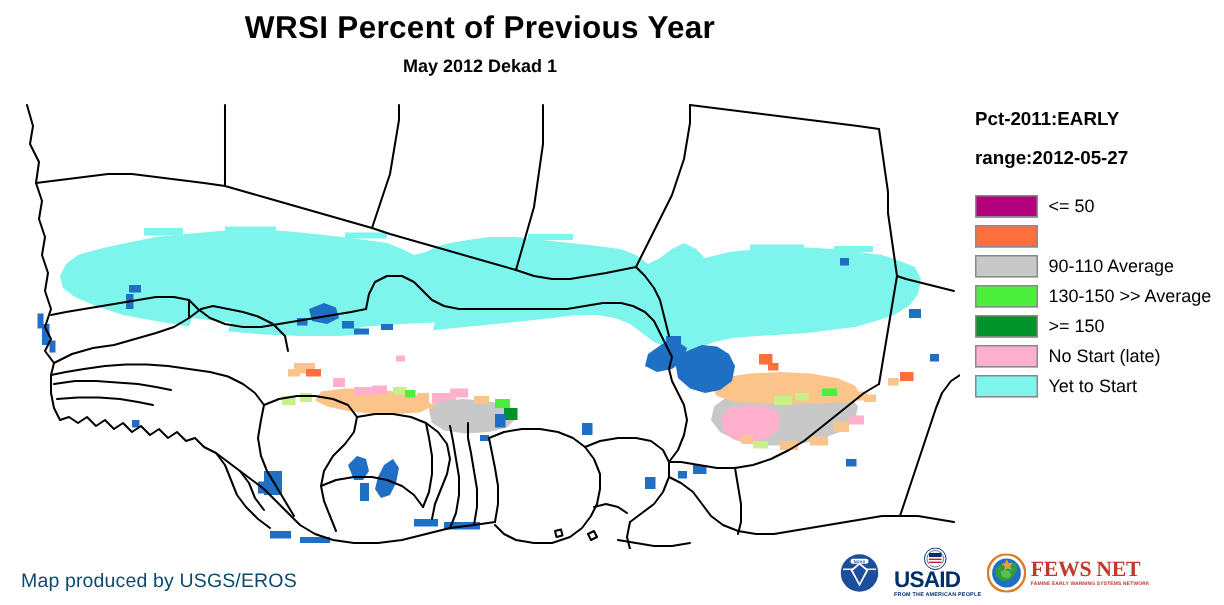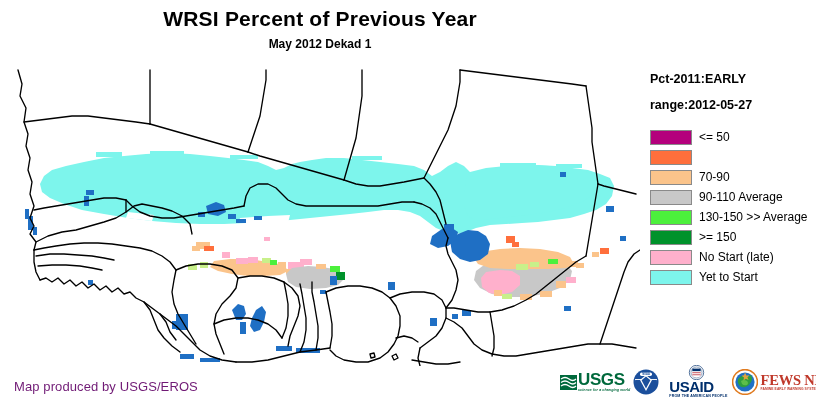--- a/index.html
+++ b/index.html
@@ -19,21 +19,21 @@
   
   #legend{position:absolute;left:650px;top:72px;width:166px;}
   .legend-head{font-size:12.5px;font-weight:bold;line-height:15px;margin-bottom:11px;white-space:nowrap;}
   .legend-head.second{margin-bottom:13px;}
   .legend-rows{display:block;}
   .legend-row{display:flex;align-items:flex-end;height:19px;margin-bottom:1px;}
   .legend-swatch{width:42px;height:15px;border:1px solid #8a8a8a;box-sizing:border-box;flex:0 0 auto;}
   .legend-label{font-size:12px;margin-left:7px;white-space:nowrap;line-height:15px;}
 
   
-  #credit{position:absolute;left:14px;top:379px;font-size:13px;color:#701a75;letter-spacing:.1px;}
+  #credit{position:absolute;left:14px;top:379px;font-size:13px;color:#0c4a6e;letter-spacing:.1px;}
 
   
   #logos{position:absolute;left:560px;top:364px;width:250px;height:36px;display:flex;align-items:center;}
   .logo{display:flex;align-items:center;height:34px;flex:0 0 auto;}
   #logo-usgs{margin-right:3px;}
   #logo-noaa{margin-right:7px;}
   #logo-usaid{margin-right:4px;flex-direction:column;}
   .usgs-wordmark{font-size:17px;font-weight:bold;color:#00693C;letter-spacing:-.4px;line-height:16px;}
   .usgs-tag{font-size:3.6px;color:#00693C;font-style:italic;font-weight:bold;letter-spacing:.1px;line-height:5px;}
   .usaid-word{font-size:15px;font-weight:bold;color:#002F6C;letter-spacing:-.5px;line-height:14px;}
@@ -294,24 +294,20 @@
 
       <div class="legend-row">
         <span class="legend-swatch" style="background:#B4007C"></span>
         <span class="legend-label">&lt;= 50</span>
       </div>
 
       <div class="legend-row">
         <span class="legend-swatch" style="background:#FF6F3C"></span>
       </div>
 
-      <div class="legend-row">
-        <span class="legend-swatch" style="background:#FBC48B"></span>
-        <span class="legend-label">70-90</span>
-      </div>
 
       <div class="legend-row">
         <span class="legend-swatch" style="background:#C8C8C8"></span>
         <span class="legend-label">90-110 Average</span>
       </div>
 
 
       <div class="legend-row">
         <span class="legend-swatch" style="background:#4CF03C"></span>
         <span class="legend-label">130-150 &gt;&gt; Average</span>
@@ -332,32 +328,20 @@
         <span class="legend-label">Yet to Start</span>
       </div>
 
     </div>
   </div>
 
   <div id="credit">Map produced by USGS/EROS</div>
 
   <div id="logos">
 
-    <div class="logo" id="logo-usgs">
-      <svg width="17" height="15" viewBox="0 0 17 15">
-        <rect x="0" y="0" width="17" height="15" fill="#00693C"></rect>
-        <path d="M1,4 Q5,1 9,4 T16,4" stroke="#fff" stroke-width="1.3" fill="none"></path>
-        <path d="M1,7.5 Q5,4.5 9,7.5 T16,7.5" stroke="#fff" stroke-width="1.3" fill="none"></path>
-        <path d="M1,11 Q5,8 9,11 T16,11" stroke="#fff" stroke-width="1.3" fill="none"></path>
-      </svg>
-      <div style="margin-left:1px;">
-        <div class="usgs-wordmark">USGS</div>
-        <div class="usgs-tag">science for a changing world</div>
-      </div>
-    </div>
 
     <div class="logo" id="logo-noaa">
       <svg width="26" height="26" viewBox="0 0 26 26">
         <circle cx="13" cy="13" r="12.5" fill="#1B4F9C"></circle>
         <path d="M2,10 A11,11 0 0 0 24,10 Z" fill="#ffffff" opacity="0.92"></path>
         <path d="M13,24.5 A11.5,11.5 0 0 1 2.2,11 L23.8,11 A11.5,11.5 0 0 1 13,24.5 Z" fill="#1B4F9C"></path>
         <path d="M13,6 L19,11 L13,22 L7,11 Z" fill="#ffffff"></path>
         <path d="M13,7.5 L17.4,11.3 L13,19.6 L8.6,11.3 Z" fill="#1B4F9C"></path>
         <rect x="7" y="3.5" width="12" height="3.4" rx="1.6" fill="#ffffff"></rect>
         <text x="13" y="6.3" font-size="2.6" fill="#1B4F9C" text-anchor="middle" font-family="Liberation Sans, sans-serif" font-weight="bold">NOAA</text>

